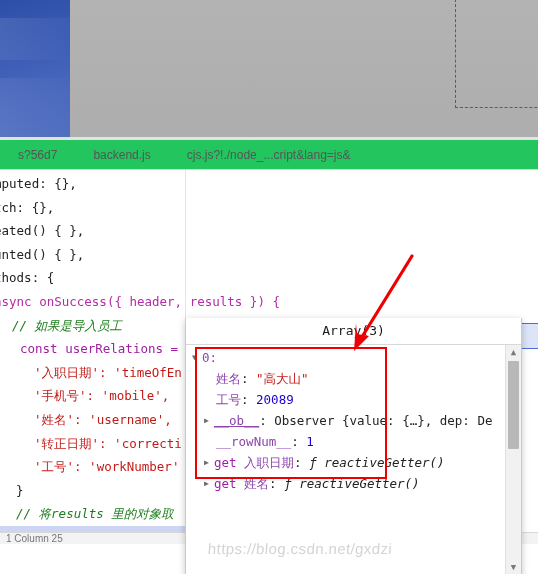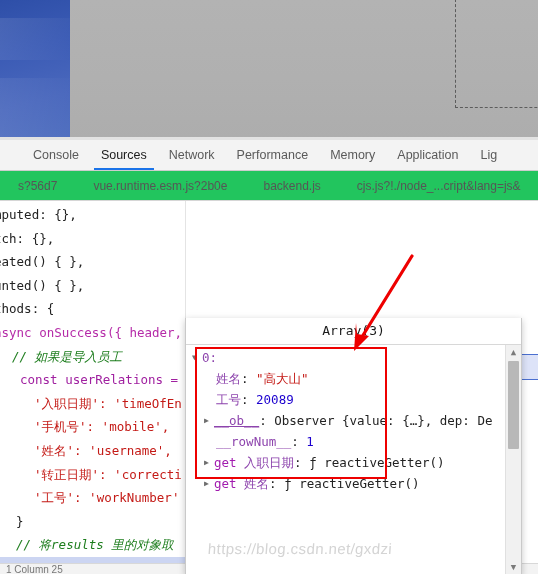--- a/index.html
+++ b/index.html
@@ -74,21 +74,21 @@
   .prow{height:21px;line-height:21px;white-space:nowrap;font-size:12.5px;padding-left:6px;color:#222;}
   .prow.indent{padding-left:30px;}
   .prow.indent2{padding-left:18px;}
   .tri{display:inline-block;width:10px;color:#6e6e6e;font-size:8px;vertical-align:2px;}
   .pname{color:#8d44ad;}
   .pnum{color:#1c00cf;}
   .pstr{color:#c41a16;}
   .pidx{color:#8d44ad;}
   .pobj{color:#222;}
   .pget{color:#a21caf;}
-  .pfnlabel{}
+  .pfnlabel{font-style:italic;}
 
   .redbox{position:absolute;left:9px;top:29px;width:188px;height:128px;
      border:2px solid #ee0000;pointer-events:none;}
 
   .pop-scroll{position:absolute;right:0;top:27px;width:15px;bottom:0;background:#f1f1f1;
      border-left:1px solid #e0e0e0;}
   .pop-scroll .up,.pop-scroll .down{position:absolute;left:0;width:15px;height:14px;color:#7a7a7a;
      font-size:9px;text-align:center;line-height:14px;}
   .pop-scroll .up{top:0;}
   .pop-scroll .down{bottom:0;}
@@ -106,33 +106,23 @@
 
 <div id="desktop">
   <div class="wall-gray"></div>
   <div class="wall-blue"></div>
   <div class="marquee"></div>
   <div class="botline"></div>
 </div>
 
 <div id="devtools">
 
-  <div class="tabbar">
-    <div class="tab">Console</div>
-    <div class="tab active">Sources</div>
-    <div class="tab">Network</div>
-    <div class="tab">Performance</div>
-    <div class="tab">Memory</div>
-    <div class="tab">Application</div>
-    <div class="tab">Lig</div>
-  </div>
 
   <div class="filebar">
     <div class="ftab">s?56d7</div>
-    <div class="ftab">vue.runtime.esm.js?2b0e</div>
     <div class="ftab">backend.js</div>
     <div class="ftab">cjs.js?!./node_...cript&amp;lang=js&amp;</div>
   </div>
 
   <div class="editor">
     <div class="splitline"></div>
     <div class="splitline2"></div>
 
     <div class="codewrap">
       <div class="line"><span class="pun">mputed: {},</span></div>

